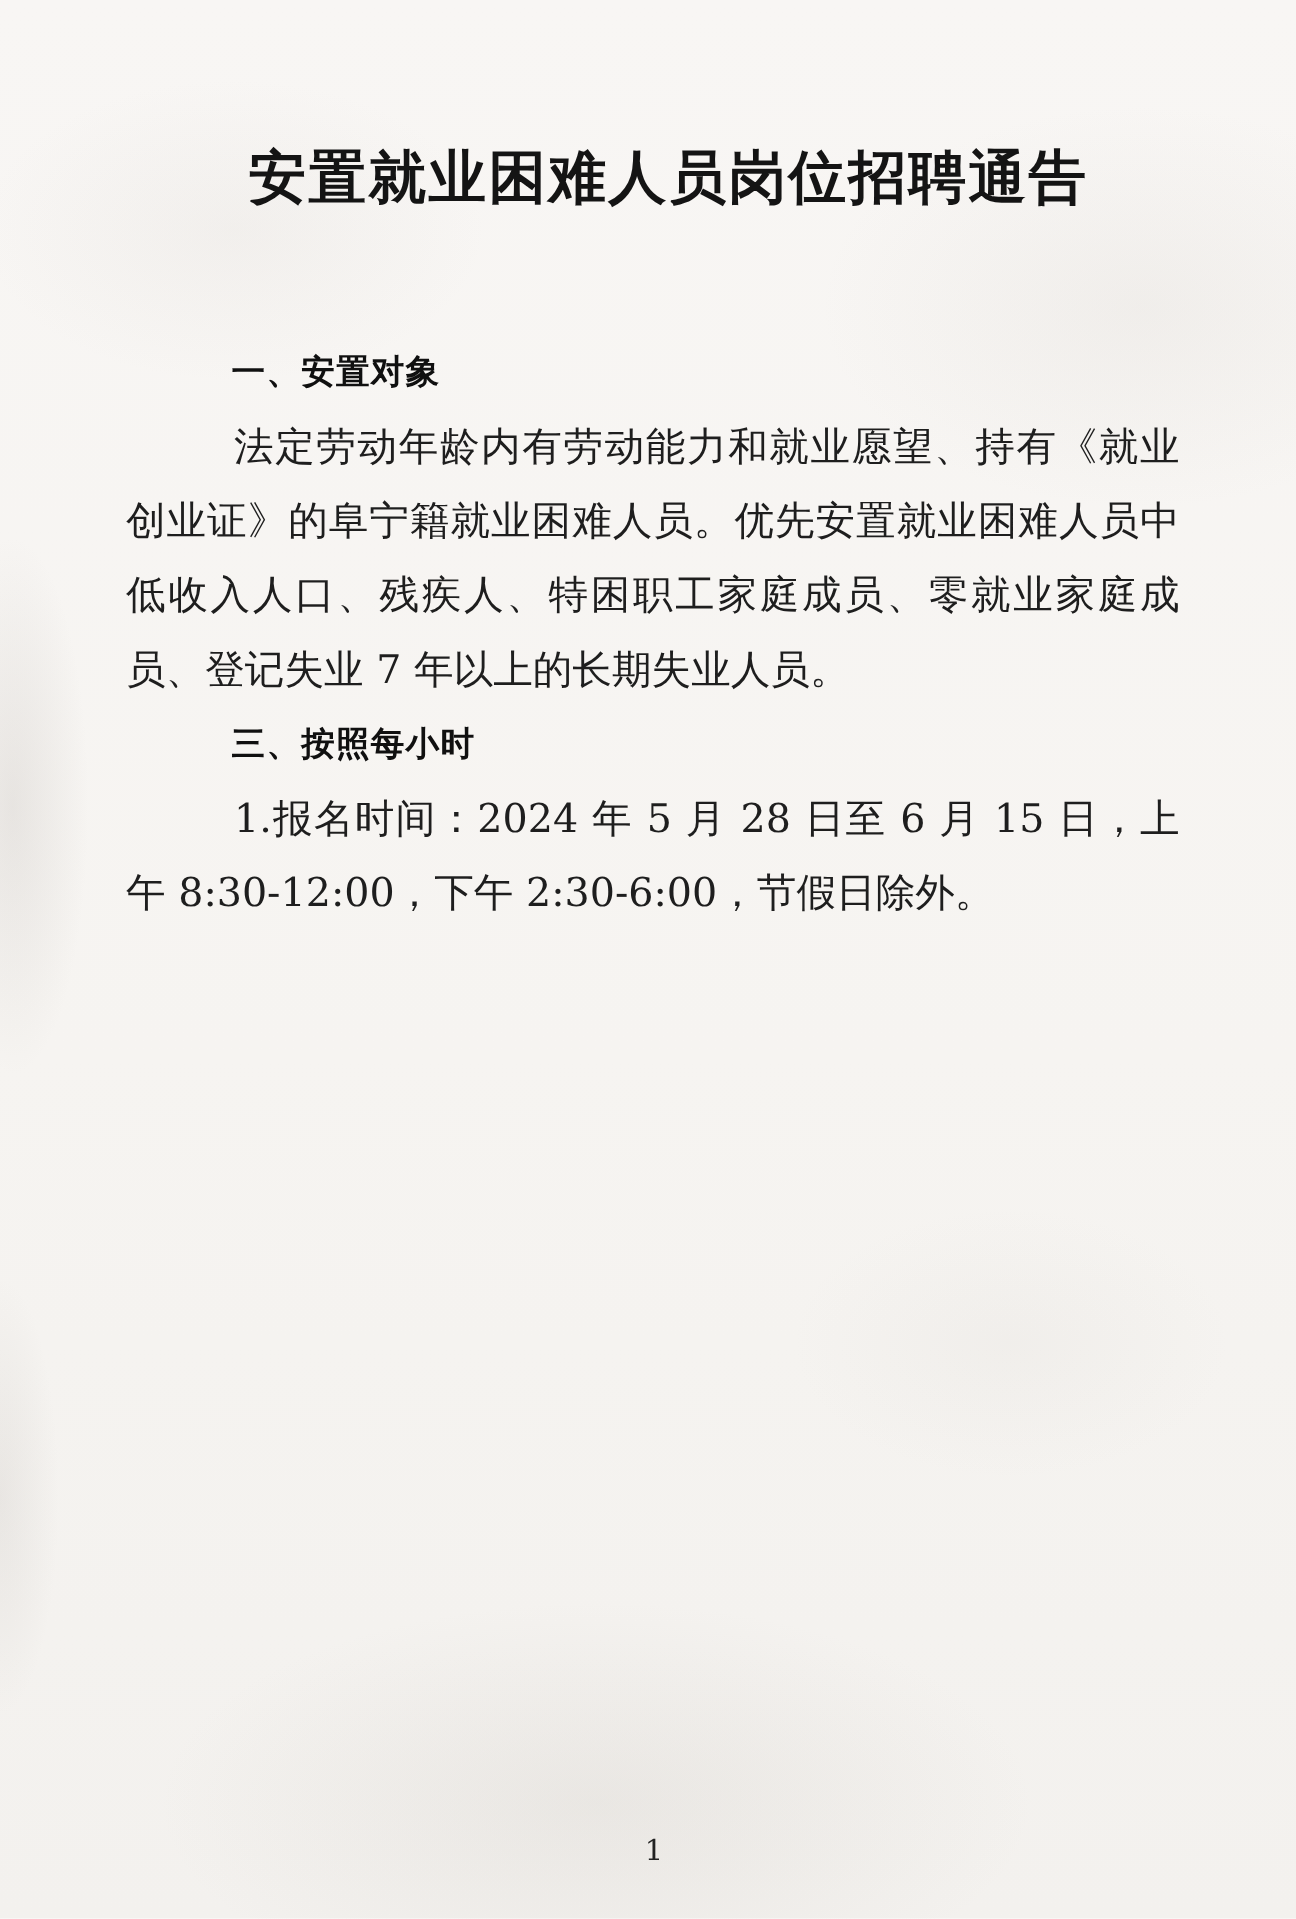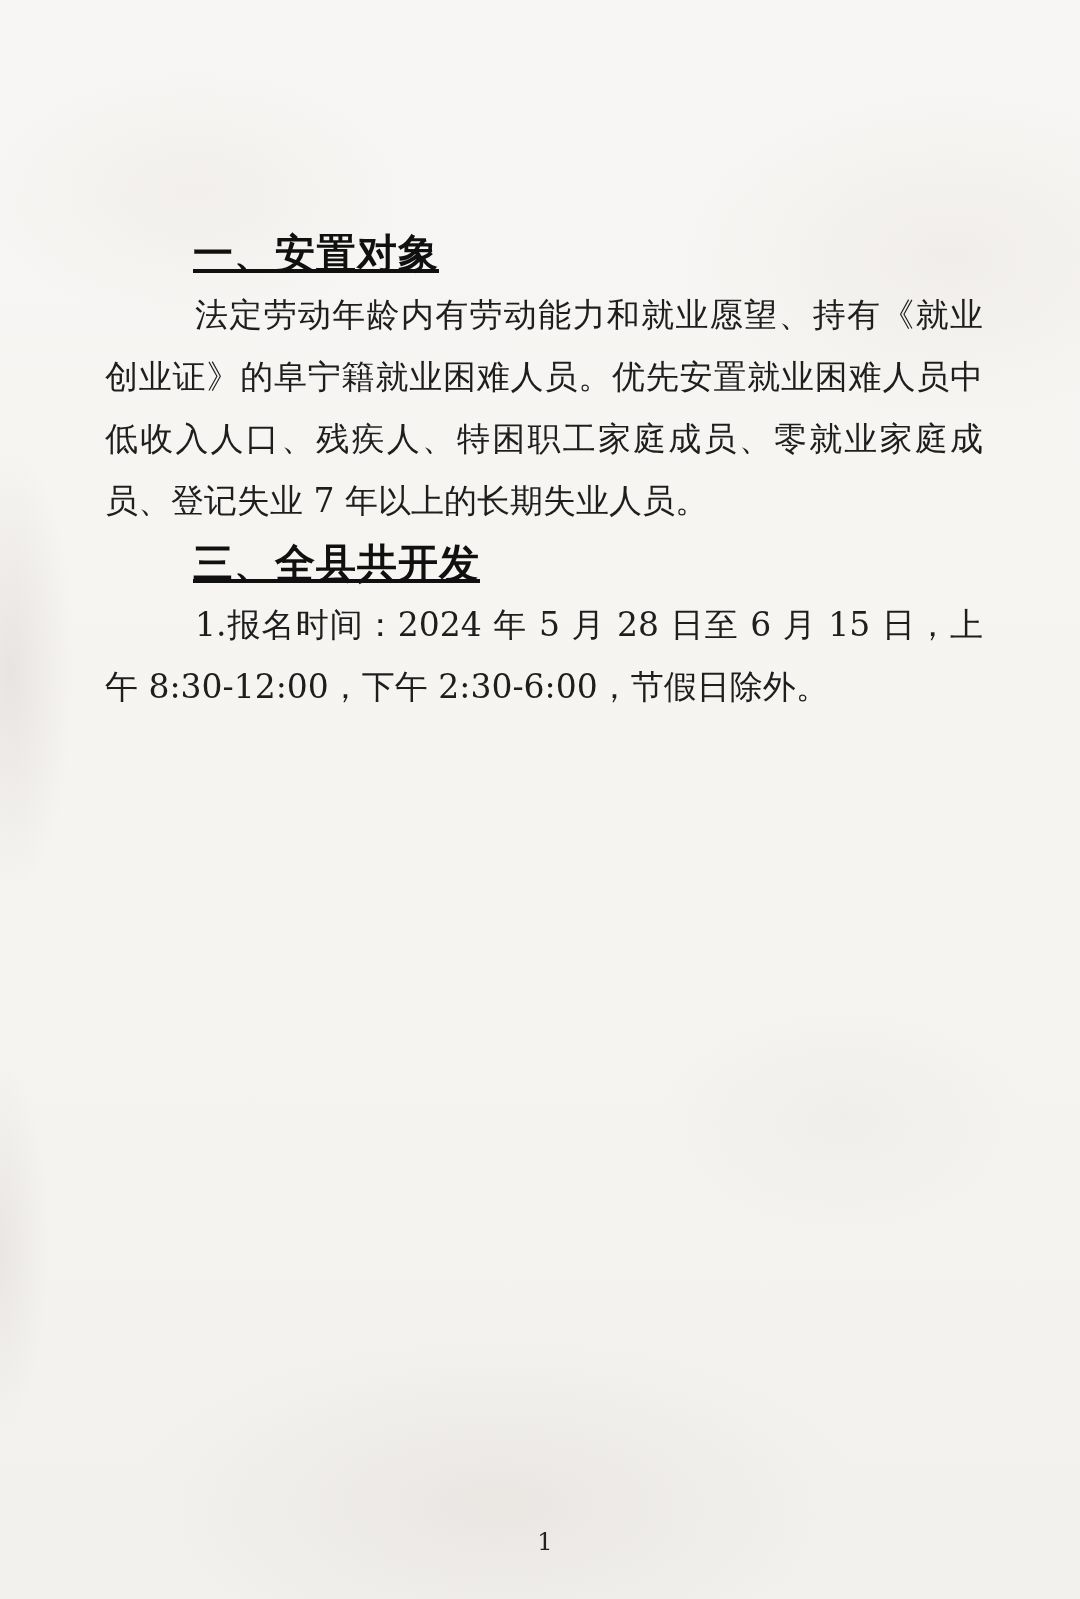--- a/index.html
+++ b/index.html
@@ -44,55 +44,55 @@
     color: #1e1e1e;
   }
   .para {
     margin: 0;
     text-indent: 90px;
   }
   .section-heading {
     margin: 0;
     font-family: "DejaVu Sans", "Liberation Sans", sans-serif;
     font-weight: bold;
-    font-size: 40px;
+    font-size: 28px;
     line-height: 62px;
     text-indent: 88px;
     letter-spacing: 1px;
     color: #101010;
-    text-decoration: underline;
   }
   .page-footer {
     position: absolute;
     left: 0;
     top: 1528px;
     width: 100%;
     text-align: center;
   }
   .page-number {
     font-size: 24px;
     color: #222;
     padding-left: 10px;
   }
 </style>
 </head>
 <body>
 
 <div class="paper">
 
   <header class="doc-title">
+    <div class="title-line">安置就业困难人员岗位招聘通告</div>
   </header>
 
   <main class="doc-body">
 
     <h2 class="section-heading">一、安置对象</h2>
     <p class="para">法定劳动年龄内有劳动能力和就业愿望、持有《就业创业证》的阜宁籍就业困难人员。优先安置就业困难人员中低收入人口、残疾人、特困职工家庭成员、零就业家庭成员、登记失业 7 年以上的长期失业人员。</p>
 
 
-    <h2 class="section-heading">三、全县共开发</h2>
+    <h2 class="section-heading">三、按照每小时</h2>
     <p class="para">1.报名时间：2024 年 5 月 28 日至 6 月 15 日，上午 8:30-12:00，下午 2:30-6:00，节假日除外。</p>
   </main>
 
   <footer class="page-footer">
     <span class="page-number">1</span>
   </footer>
 
 </div>
 
 </body></html>

